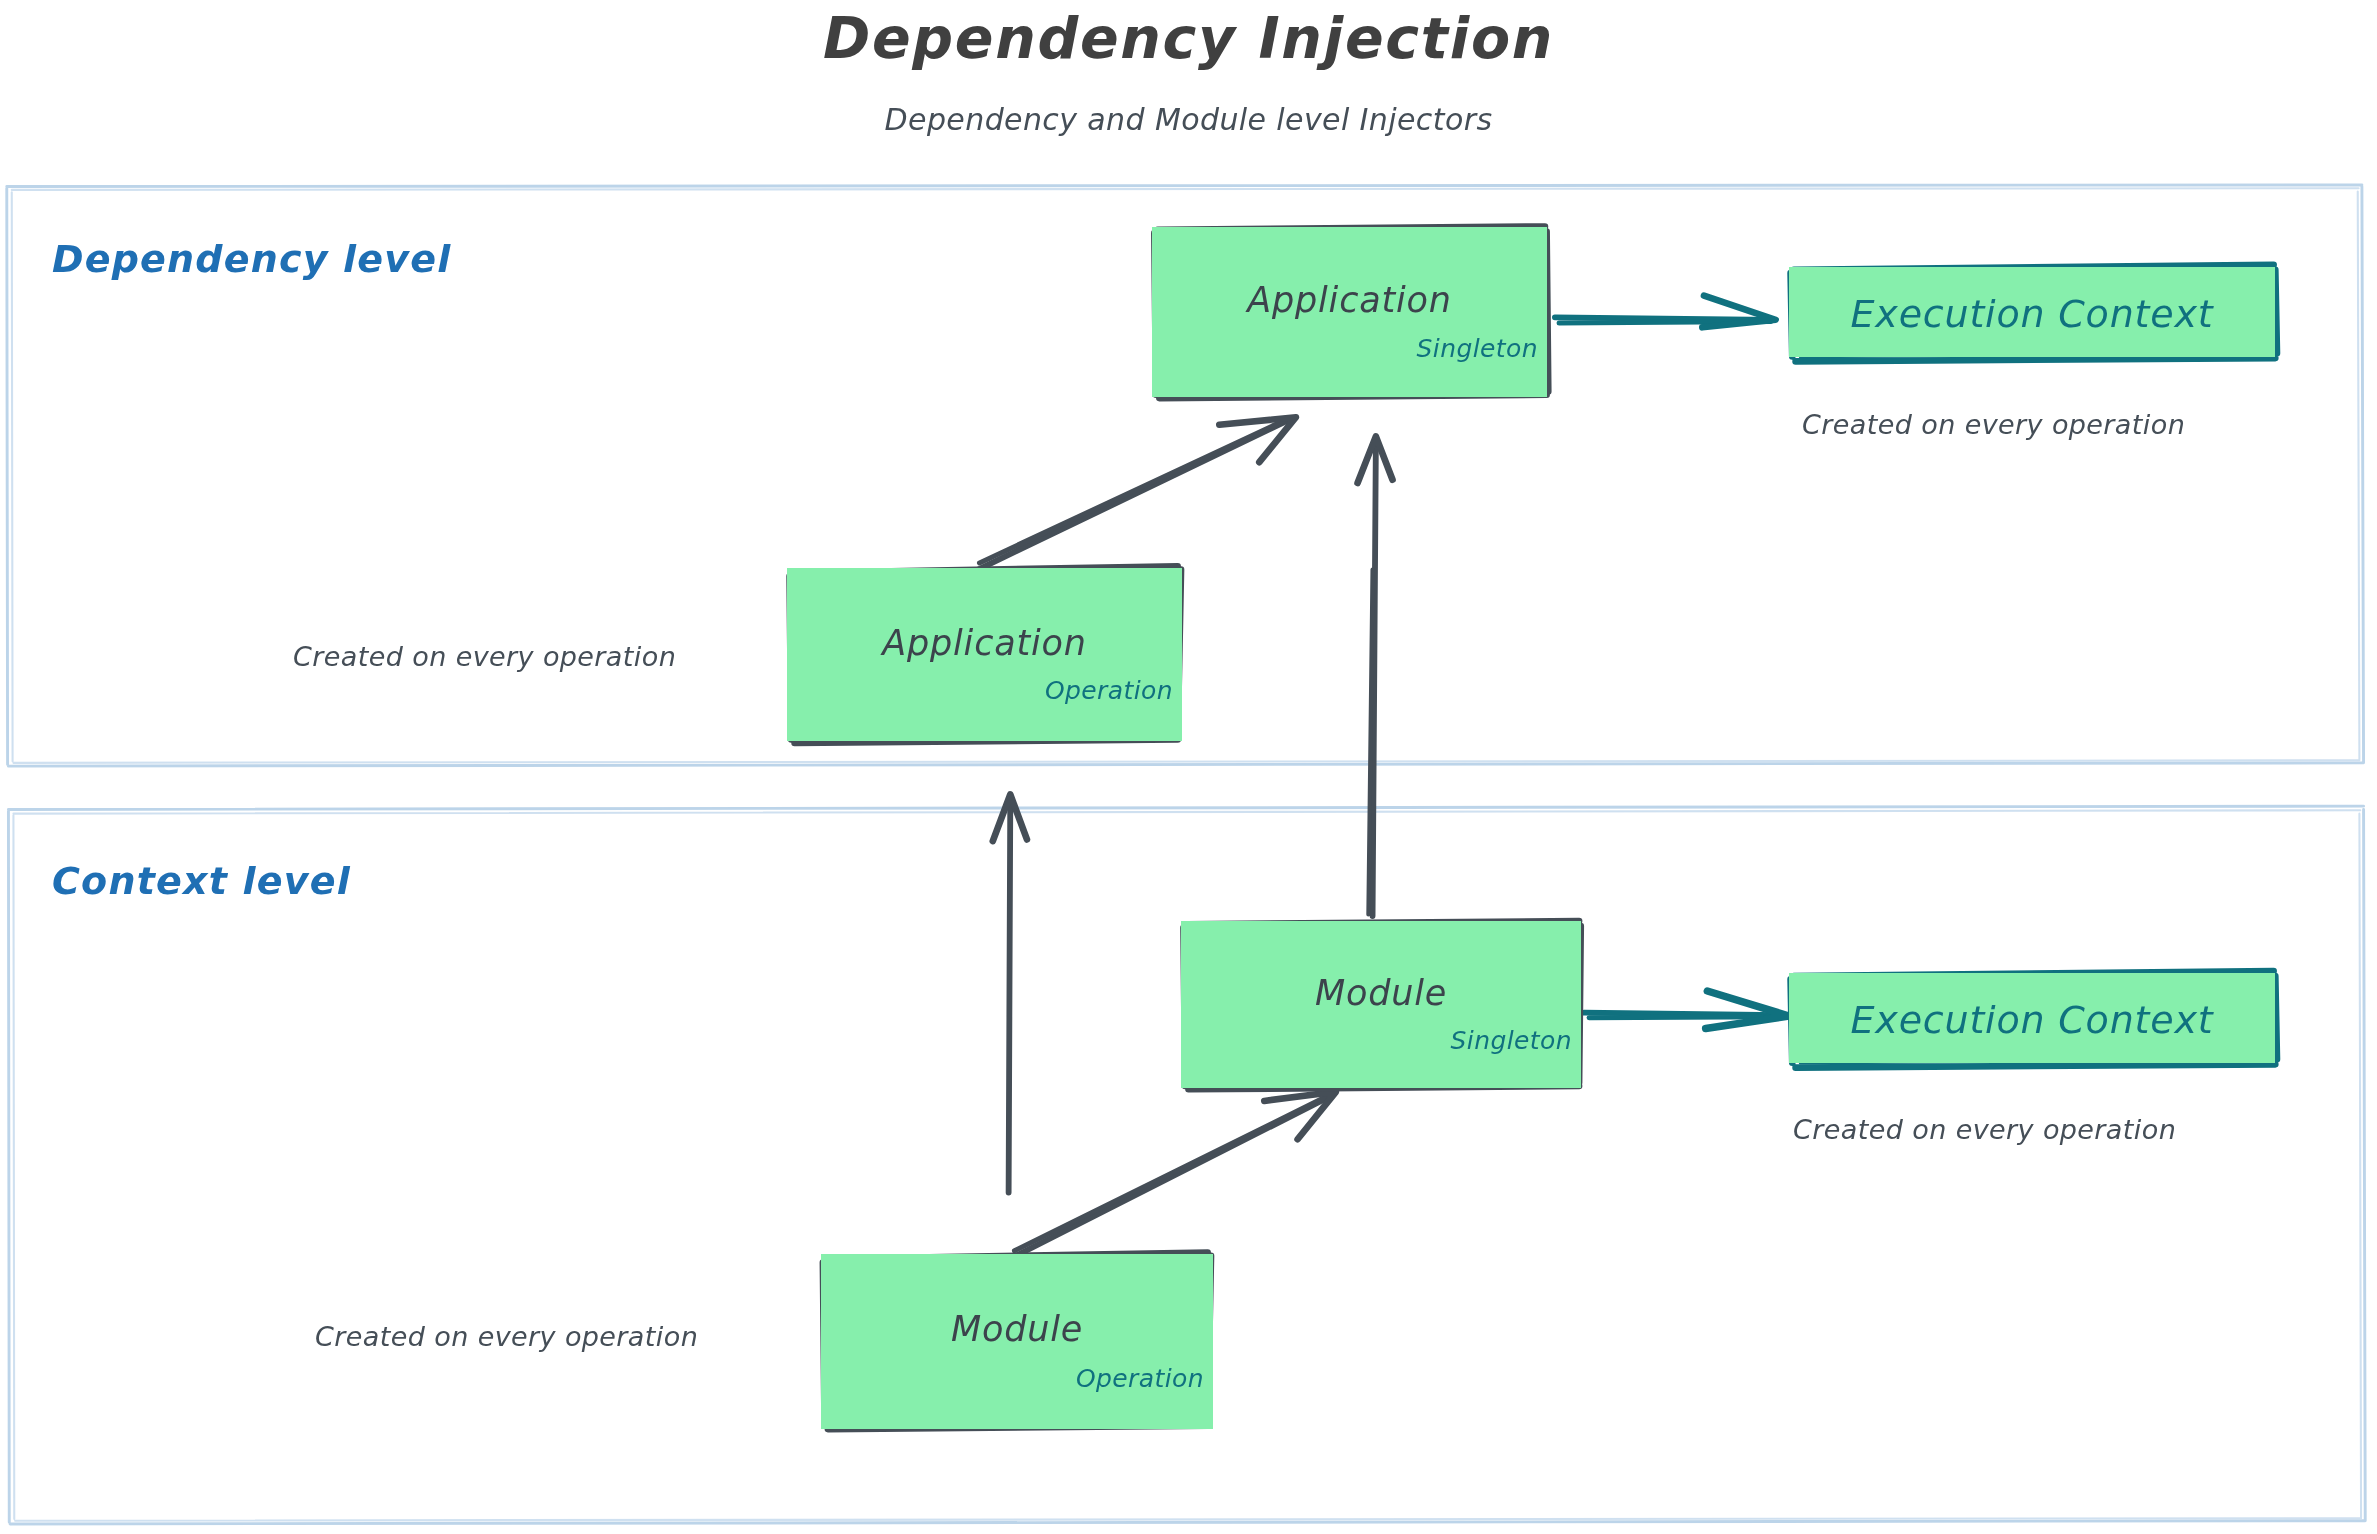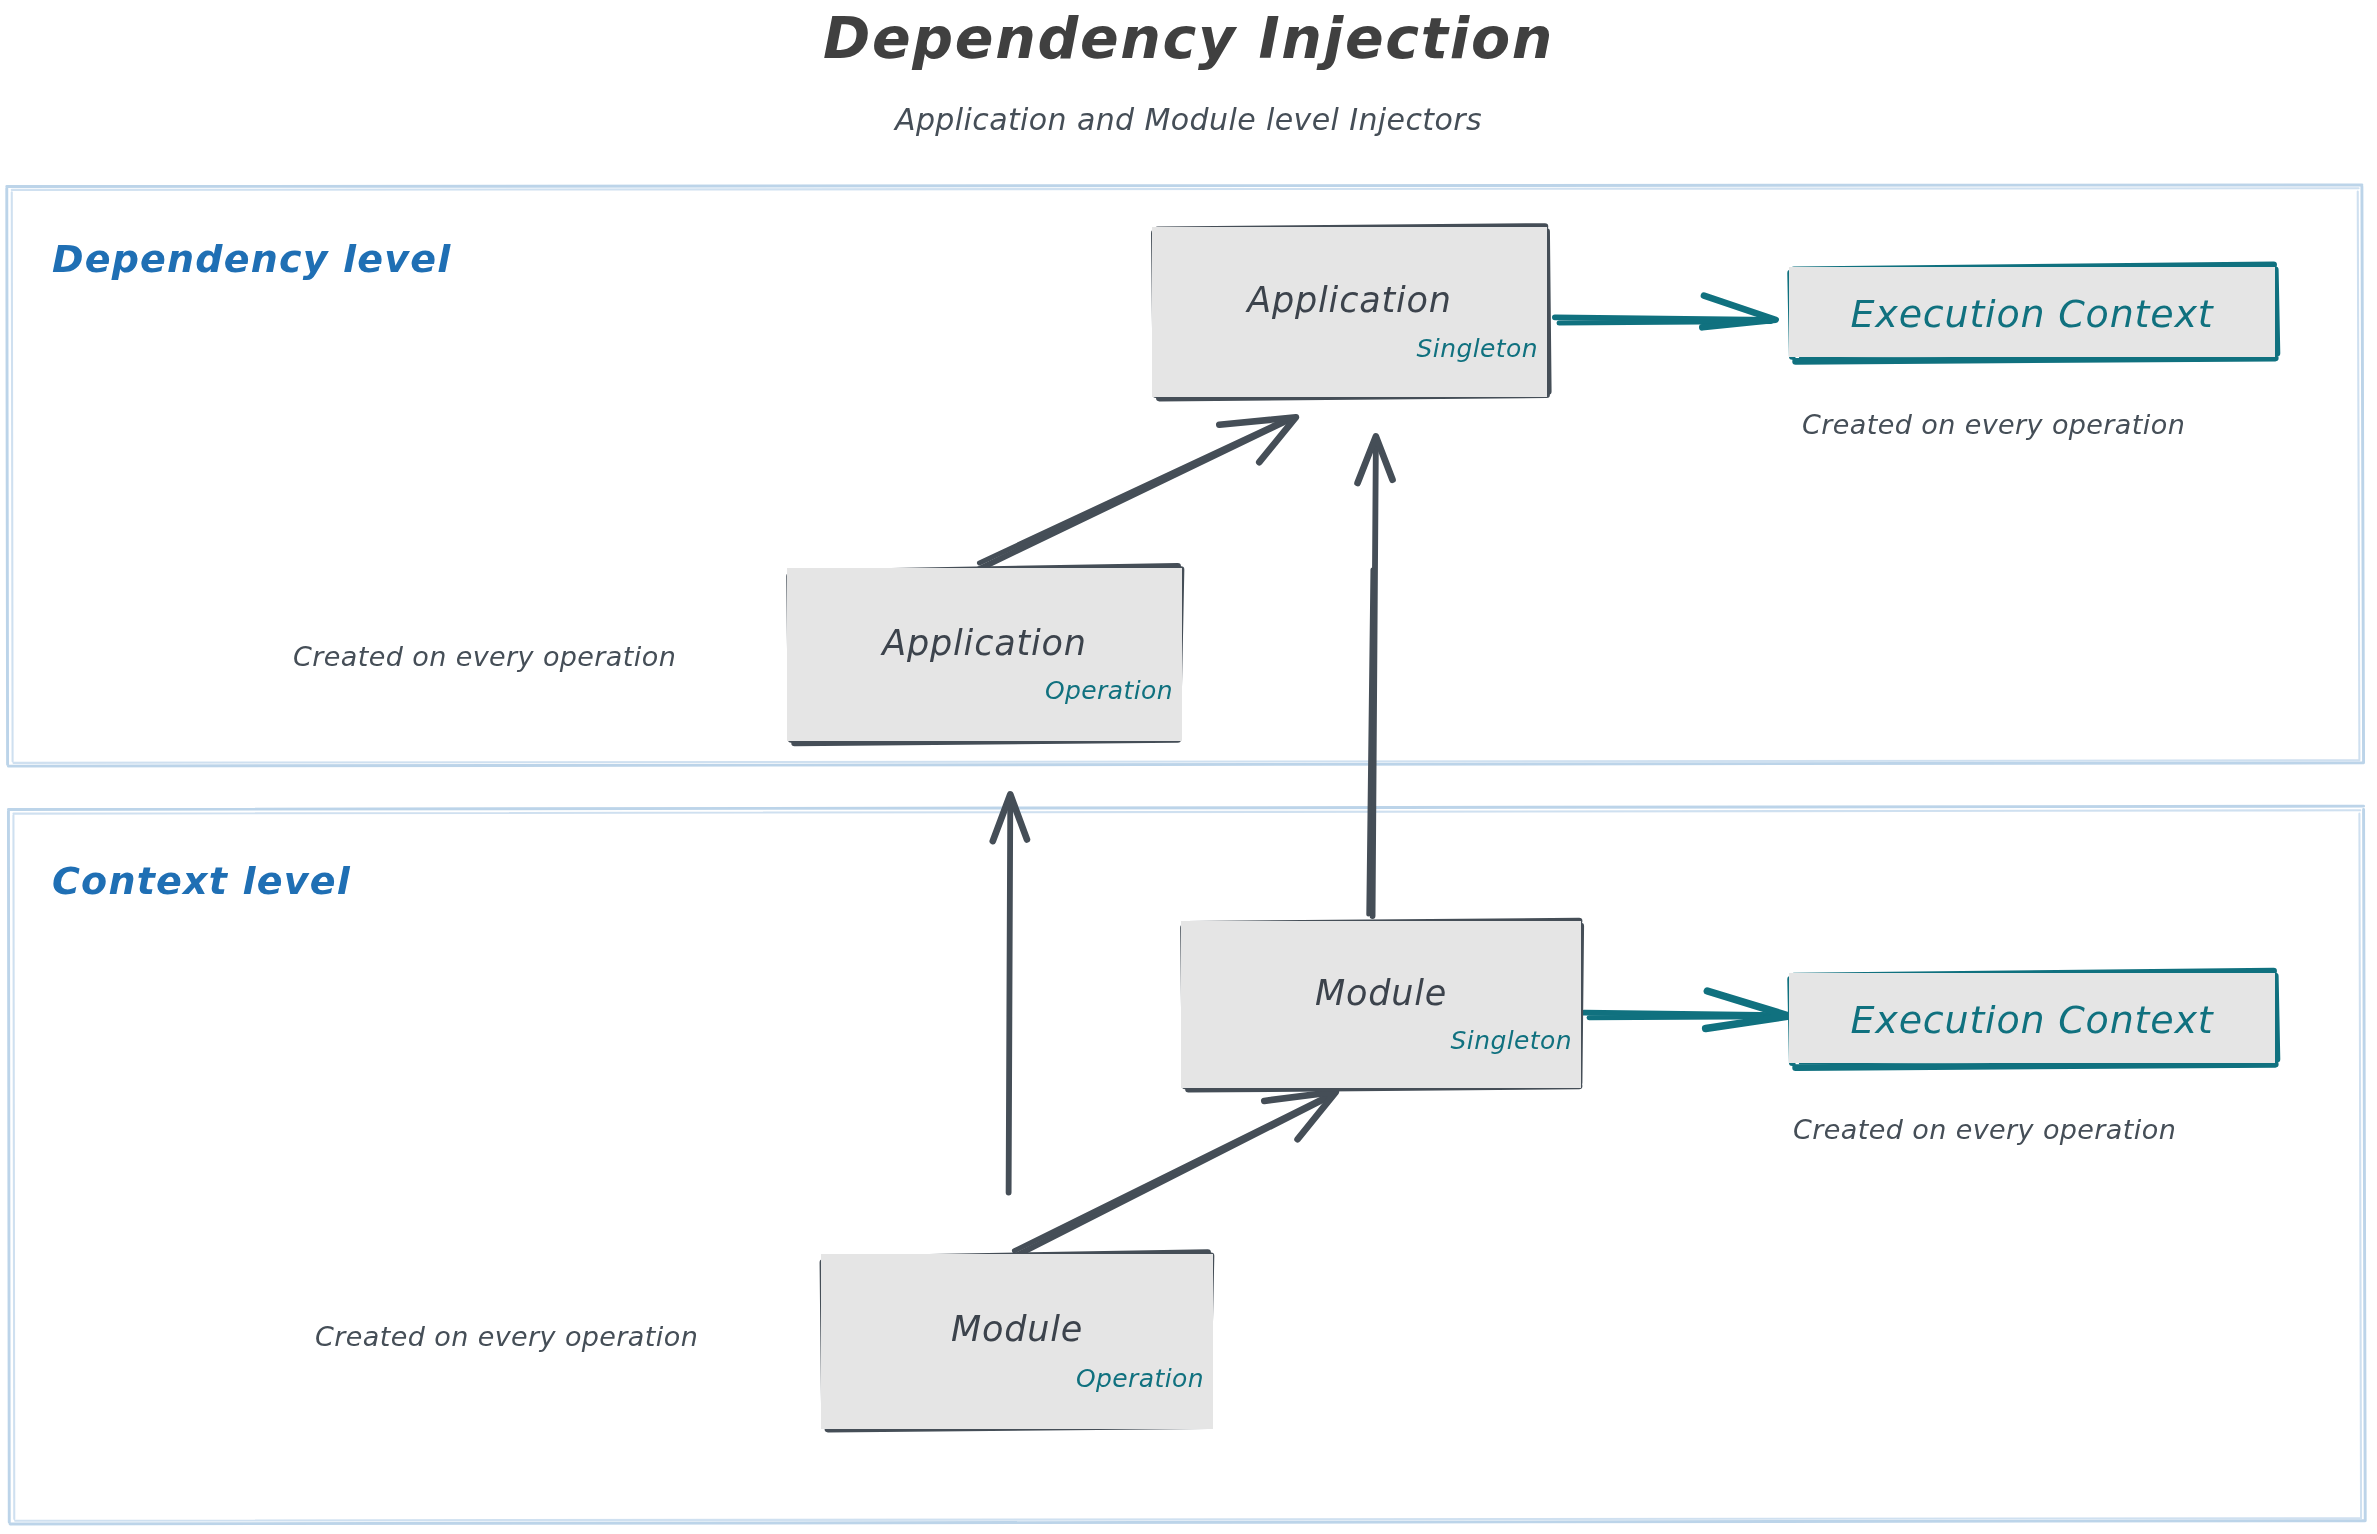--- a/index.html
+++ b/index.html
@@ -65,21 +65,21 @@
     font-style: italic;
     letter-spacing: 1.2px;
     color: #1f6fb4;
   }
   #app-level-label { left: 52px; top: 240px; }
   #mod-level-label { left: 52px; top: 862px; }
 
   
   .node {
     position: absolute;
-    background: #e5e5e5;
+    background: #86efac;
   }
   .node .node-title {
     position: absolute;
     width: 100%;
     text-align: center;
     font-size: 35px;
     font-style: italic;
     letter-spacing: 0.8px;
     color: #3c434c;
     white-space: nowrap;
@@ -210,21 +210,21 @@
     <path d="M2160,332 L2726,328 M2724,332 L2726,422 M2724,424 L2162,428 M2158,424 L2156,336" fill="none" stroke="#10717f" stroke-width="4.5" stroke-linecap="round"></path>
   </g>
 
   <g>
     <path d="M2154,1172 L2730,1166 M2732,1172 L2734,1272 M2732,1278 L2156,1282 M2152,1276 L2150,1176" fill="none" stroke="#10717f" stroke-width="8" stroke-linecap="round"></path>
     <path d="M2160,1180 L2726,1176 M2724,1180 L2726,1270 M2724,1272 L2162,1276 M2158,1272 L2156,1184" fill="none" stroke="#10717f" stroke-width="4.5" stroke-linecap="round"></path>
   </g>
 </svg>
 
 <div class="txt" id="title">Dependency Injection</div>
-<div class="txt" id="subtitle">Application and Module level Injectors</div>
+<div class="txt" id="subtitle">Dependency and Module level Injectors</div>
 
 <div class="txt level-label" id="app-level-label">Dependency level</div>
 
 <div class="txt level-label" id="mod-level-label">Context level</div>
 
 <div class="node" id="node-app-singleton">
   <div class="node-title">Application</div>
   <div class="node-scope">Singleton</div>
 </div>
 

